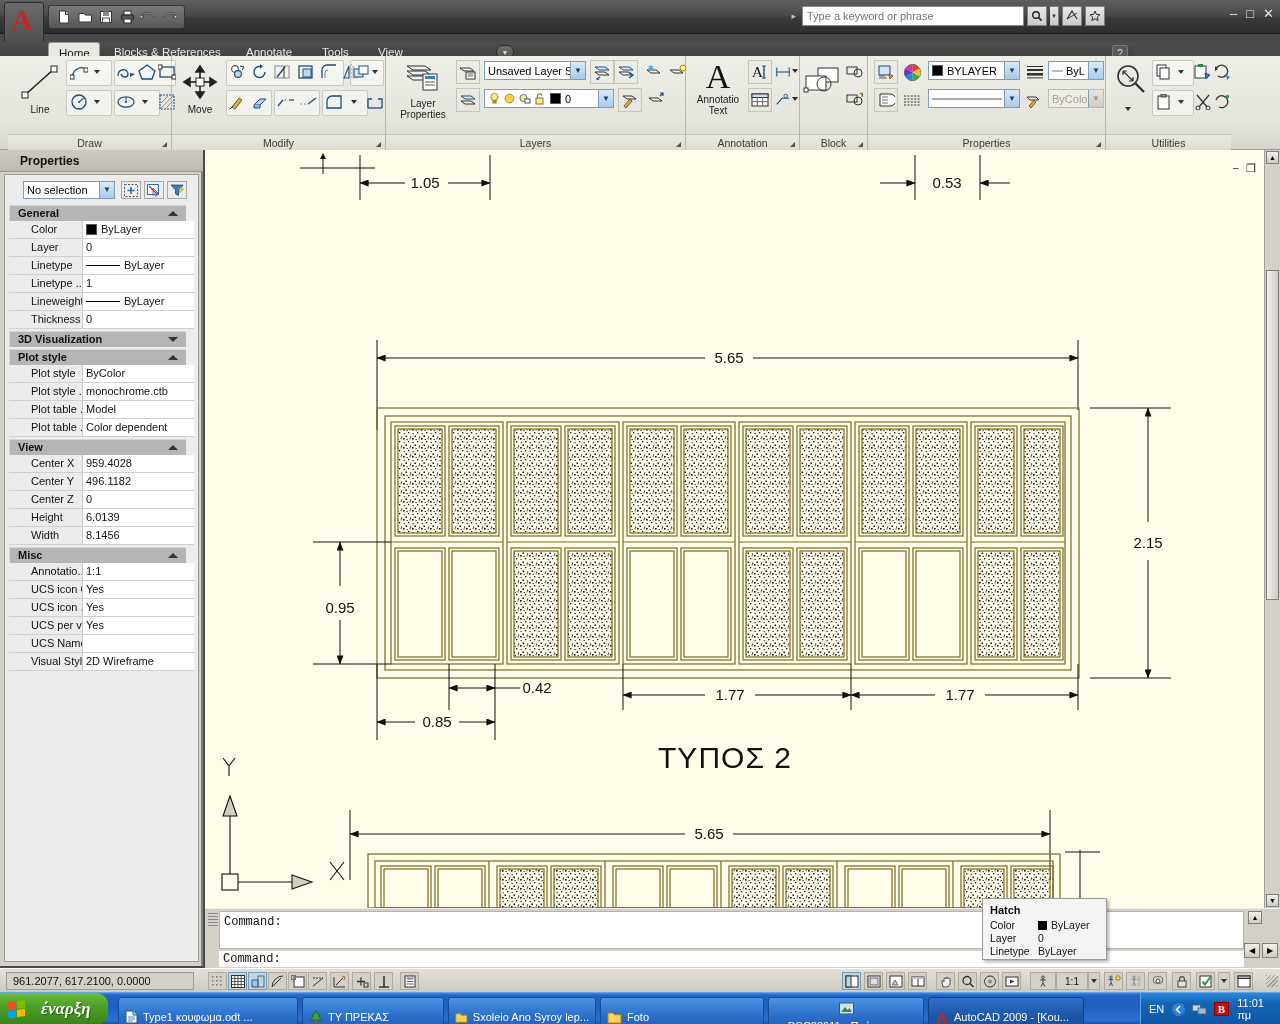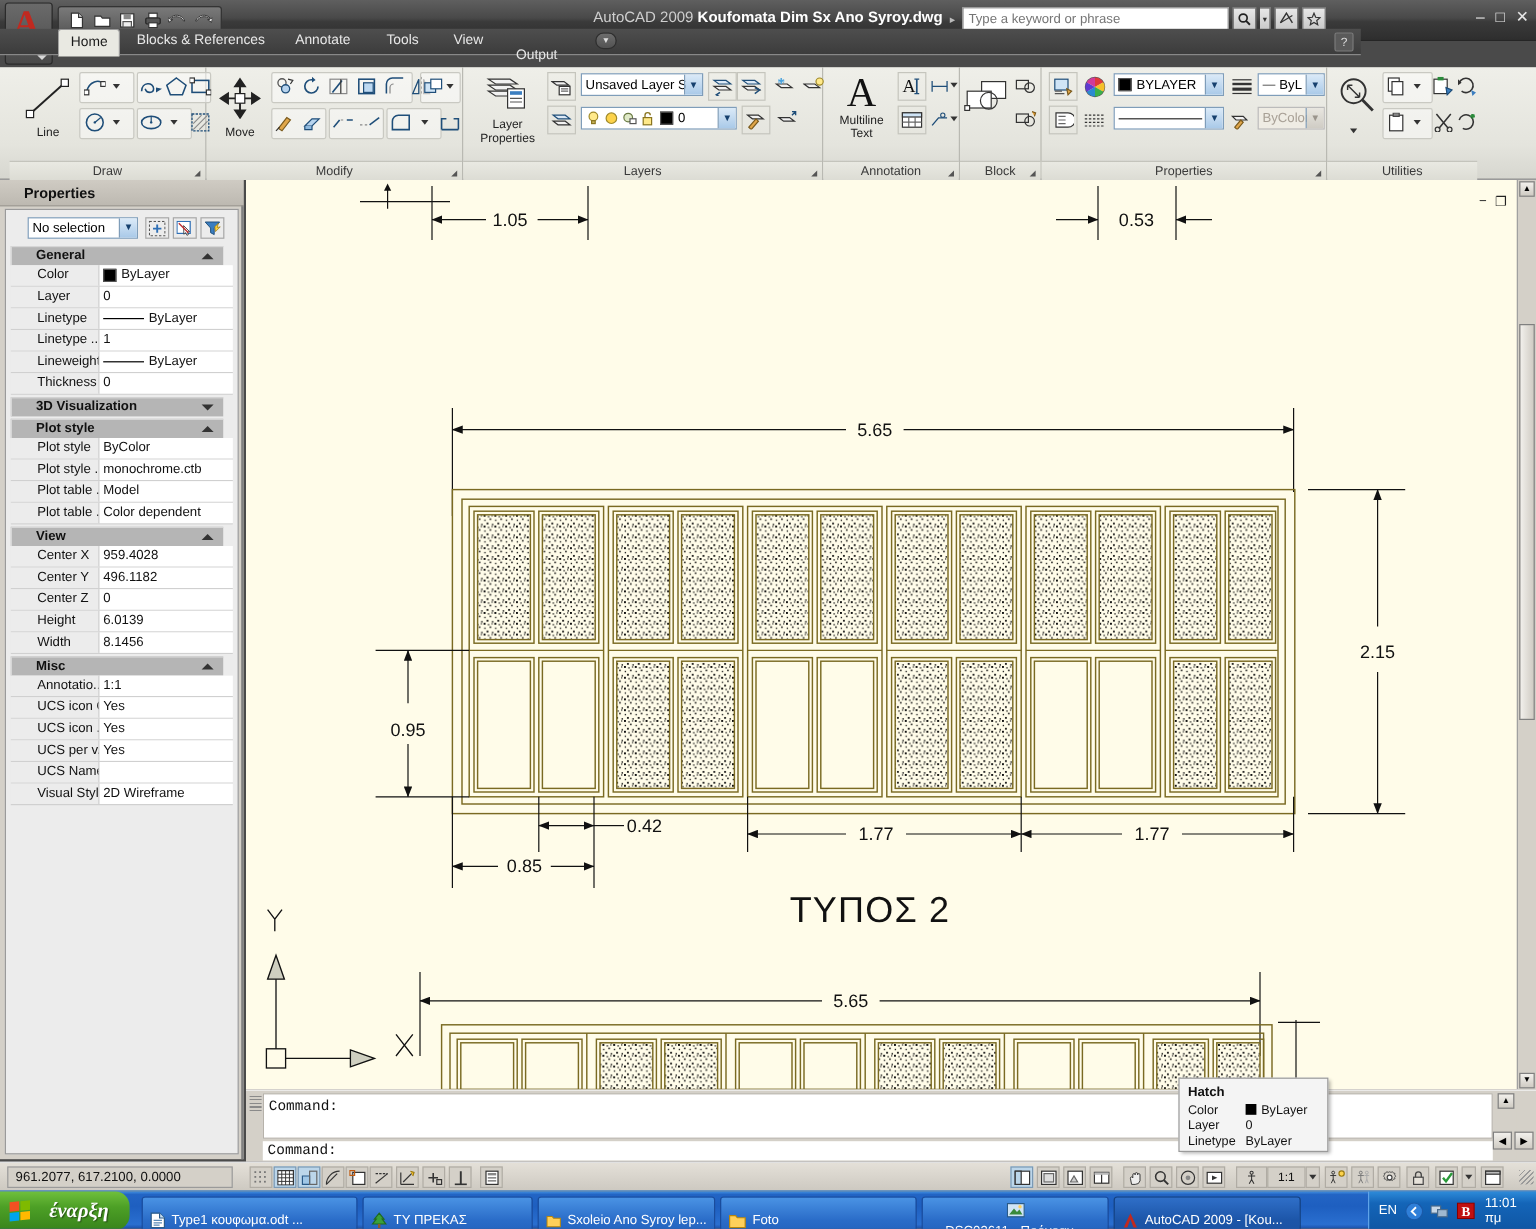--- a/index.html
+++ b/index.html
@@ -62,21 +62,21 @@
     font-size:11px; color:#333; cursor:pointer;
   }
   .ic-split { width:9px;height:20px;background:linear-gradient(180deg,#e8e8e8,#c8c8c8);
     border:1px solid #808080; border-left:none; display:flex;align-items:center;justify-content:center;
     font-size:7px;color:#333;}
   .win-btns { position:absolute; right:6px; top:8px; display:flex; gap:9px; align-items:center;}
   .win-btns span { color:#e6e6e6; font-size:13px; cursor:pointer; line-height:12px;}
 
   
   .ribbon-tabs {
-    position:absolute; left:0; top:24px; width:1134px; height:22px;
+    position:absolute; left:0; top:42px; width:1134px; height:22px;
     background: linear-gradient(180deg,#4e4e4e,#3c3c3c);
     border-bottom:1px solid #888;
   }
   .rtab {
     position:absolute; top:0; height:22px; line-height:21px; padding:0 10px;
     color:#e8e8e8; font-size:11.5px; cursor:pointer; white-space:nowrap;
   }
   .rtab.active {
     background:#e9e9e2; color:#1a1a1a;
     border:1px solid #9a9a9a; border-bottom:none; border-radius:3px 3px 0 0;
@@ -163,21 +163,21 @@
     position:absolute; right:0;top:0;bottom:0;width:15px;
     background:linear-gradient(180deg,#dbeaf8,#a9c9e8); border-left:1px solid #7f9db9;
     display:flex;align-items:center;justify-content:center;font-size:8px;color:#16406e;
   }
   .pbtn { position:absolute; top:2px; width:20px;height:18px; border:1px solid #a8a8a8;
     background:#ececec; display:flex;align-items:center;justify-content:center; cursor:pointer;}
 
   .cat {
     position:relative; margin:2px 12px 0 4px; height:16px; background:#b5b5b5;
     border-top:1px solid #d6d6d6; border-left:1px solid #d6d6d6;
-    font-weight:bold; font-size:11px; color:#111; line-height:15px; padding-left:20px;
+    font-weight:bold; font-size:11px; color:#111; line-height:15px; padding-left:8px;
   }
   .cat .tri { position:absolute; right:8px; top:5px; width:0;height:0;
     border-left:5px solid transparent;border-right:5px solid transparent;}
   .cat .tri.up { border-bottom:5px solid #333; }
   .cat .tri.dn { border-top:5px solid #333; }
   .prow { position:relative; margin:0 4px; height:18px; display:flex;
     border-bottom:1px solid #d0d0d0; }
   .prow .k {
     width:74px; padding-left:22px; font-size:11px; color:#111; line-height:17px;
     background:#ececec; overflow:hidden; white-space:nowrap; border-right:1px solid #c9c9c9;
@@ -341,23 +341,20 @@
             <path d="M3 7.5c2-4 8-5 11-1.5l-2 .4 3.3 2.2 1-3.8-1.7.8C11.3 1 4 2 2 7.5z" fill="#e6e6e6" stroke="#333" stroke-width=".8" transform="scale(-1,1) translate(-16,0)"></path>
           </svg>
       </div>
       <div class="qbtn">
         <svg width="16" height="14" viewBox="0 0 16 14">
             <path d="M3 7.5c2-4 8-5 11-1.5l-2 .4 3.3 2.2 1-3.8-1.7.8C11.3 1 4 2 2 7.5z" fill="#e6e6e6" stroke="#333" stroke-width=".8"></path>
           </svg>
       </div>
     </div>
 
-    <div class="title-text">
-      <span>AutoCAD 2009 </span><b>Koufomata Dim Sx Ano Syroy.dwg</b>
-    </div>
 
     <div class="info-center">
       <span class="info-arrow">▸</span>
       <input class="search-box" placeholder="Type a keyword or phrase" style="">
       <div class="ic-btn">
         <svg width="12" height="12" viewBox="0 0 12 12">
             <circle cx="5" cy="5" r="3.3" fill="none" stroke="#222" stroke-width="1.4"></circle>
             <line x1="7.4" y1="7.4" x2="10.6" y2="10.6" stroke="#222" stroke-width="1.6"></line>
           </svg>
       </div>
@@ -687,21 +684,21 @@
       <div class="panel-title">Layers</div>
       <div class="panel-arrow"></div>
     </div>
 
     <div class="panel" style="left:686px;width:114px;">
       <div class="panel-body">
         <div class="bigbtn" style="left:4px;top:2px;width:56px;">
           <svg width="52" height="34" viewBox="0 0 52 34">
               <text x="26" y="30" font-family="Liberation Serif, serif" font-size="34" text-anchor="middle" fill="#111">A</text>
             </svg>
-          <span class="lbl">Multiline</span>
+          <span class="lbl">Annotatio</span>
           <span class="lbl">Text</span>
         </div>
         <div class="tool" style="left:62px;top:4px;width:24px;height:24px;border:1px solid #c5c5bd;">
           <svg width="18" height="16" viewBox="0 0 18 16">
               <text x="1" y="13" font-family="Liberation Serif, serif" font-size="15" fill="#111">A</text>
               <line x1="13" y1="2" x2="13" y2="14" stroke="#1f4e79" stroke-width="1.4"></line>
               <line x1="11" y1="2" x2="15" y2="2" stroke="#1f4e79"></line>
               <line x1="11" y1="14" x2="15" y2="14" stroke="#1f4e79"></line>
             </svg>
         </div>

